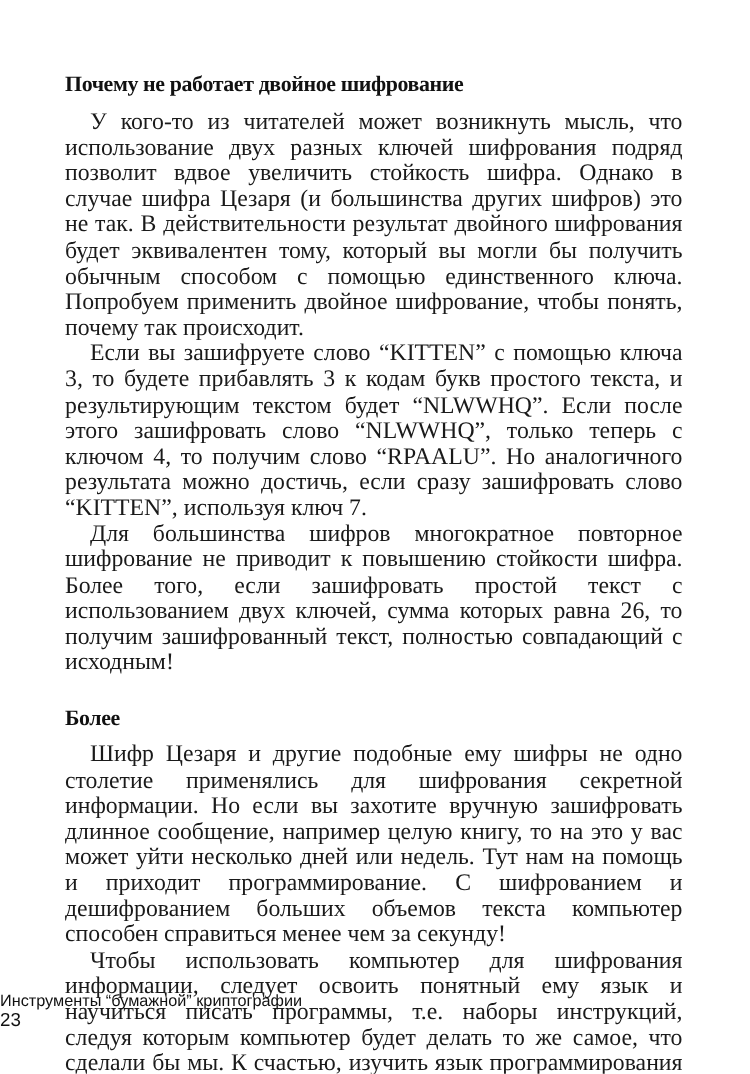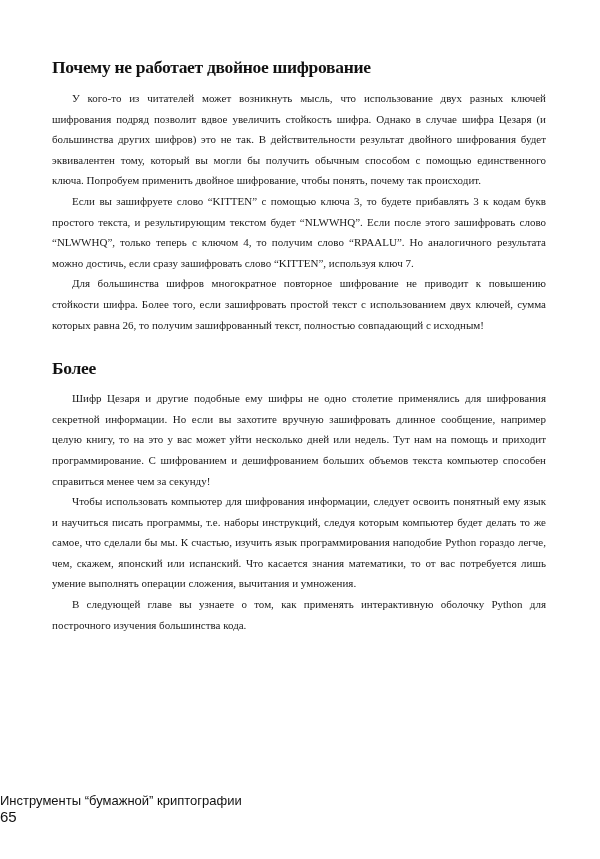--- a/index.html
+++ b/index.html
@@ -28,21 +28,21 @@
       margin: 0 0 10px 0;
       color: #111;
       line-height: 22px;
     }
     .section-heading.second {
       margin-top: 22px;
       margin-bottom: 9px;
     }
     .para {
       font-family: "Liberation Serif", serif;
-      font-size: 11px;
+      font-size: 19px;
       line-height: 20.6px;
       text-align: justify;
       text-indent: 20px;
       margin: 0;
       hyphens: manual;
       color: #1a1a1a;
     }
     .footer {
       position: absolute;
       top: 793px;
@@ -77,14 +77,14 @@
   <section>
     <h2 class="section-heading second">Более</h2>
     <p class="para">Шифр Цезаря и другие подобные ему шифры не одно столетие применя­лись для шифрования секретной информации. Но если вы захотите вруч­ную зашифровать длинное сообщение, например целую книгу, то на это у вас может уйти несколько дней или недель. Тут нам на помощь и приходит программирование. С шифрованием и дешифрованием больших объемов текста компьютер способен справиться менее чем за секунду!</p>
     <p class="para">Чтобы использовать компьютер для шифрования информации, следу­ет освоить понятный ему язык и научиться писать программы, т.е. наборы инструкций, следуя которым компьютер будет делать то же самое, что сде­лали бы мы. К счастью, изучить язык программирования наподобие Python гораздо легче, чем, скажем, японский или испанский. Что касается знания математики, то от вас потребуется лишь умение выполнять операции сло­жения, вычитания и умножения.</p>
     <p class="para">В следующей главе вы узнаете о том, как применять интерактивную обо­лочку Python для построчного изучения большинства кода.</p>
   </section>
 </div>
 
 <div class="footer">
   <span class="footer-title">Инструменты “бумажной” криптографии</span>
-  <span class="footer-page">65</span>
+  <span class="footer-page">23</span>
 </div>
 
 </body></html>

